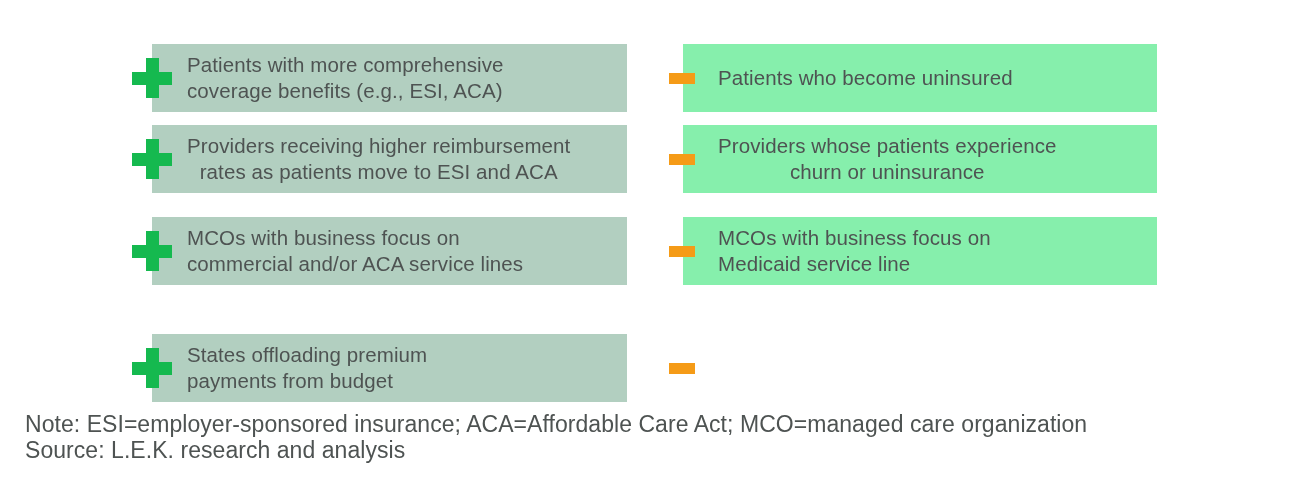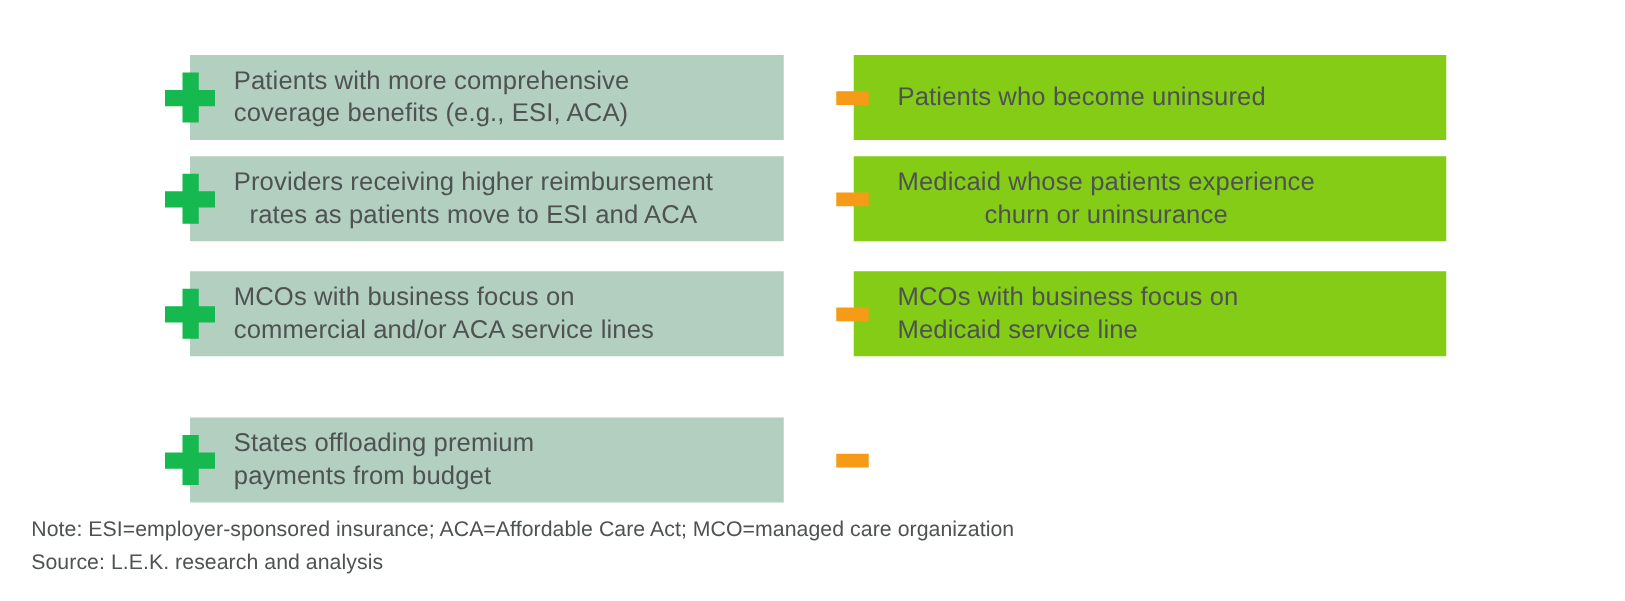--- a/index.html
+++ b/index.html
@@ -44,21 +44,21 @@
     align-items: center;
   }
   .cell.pos {
     left: 152px;
     width: 475px;
     background: #b2cfc0;
   }
   .cell.neg {
     left: 683px;
     width: 474px;
-    background: #84cc16;
+    background: #86efac;
   }
 
   .cell-text {
     color: #4e5352;
     font-size: 20.5px;
     line-height: 26px;
     letter-spacing: 0.1px;
     white-space: pre-line;
     padding-left: 35px;
     padding-right: 12px;
@@ -118,21 +118,21 @@
 
   
   .notes {
     position: absolute;
     left: 25px;
     top: 411px;
     width: 1250px;
   }
   .note-line {
     color: #4e5352;
-    font-size: 17px;
+    font-size: 23px;
     line-height: 26px;
     letter-spacing: 0.05px;
     white-space: pre;
   }
 </style>
 </head>
 <body>
 
 <div class="board">
 
@@ -156,21 +156,21 @@
   <div class="row row-1">
     <div class="cell pos">
       <div class="cell-text">Providers receiving higher reimbursement
 rates as patients move to ESI and ACA</div>
     </div>
     <div class="marker pos">
       <div class="icon-plus"></div>
     </div>
 
     <div class="cell neg">
-      <div class="cell-text">Medicaid whose patients experience
+      <div class="cell-text">Providers whose patients experience
 churn or uninsurance</div>
     </div>
     <div class="marker neg">
       <div class="icon-minus"></div>
     </div>
   </div>
 
   <div class="row row-2">
     <div class="cell pos">
       <div class="cell-text">MCOs with business focus on

